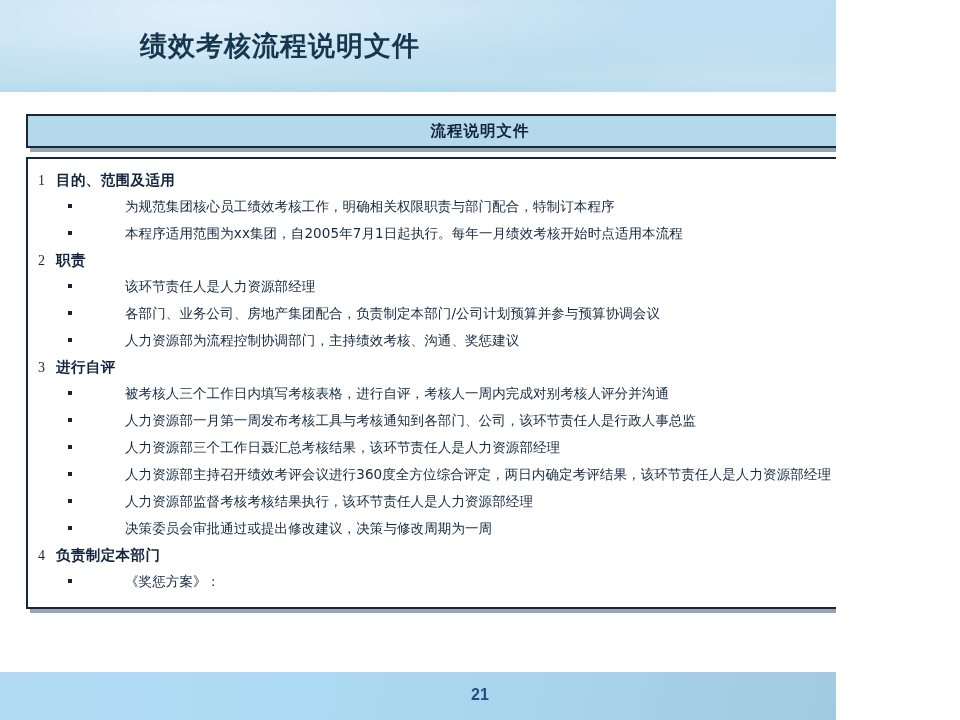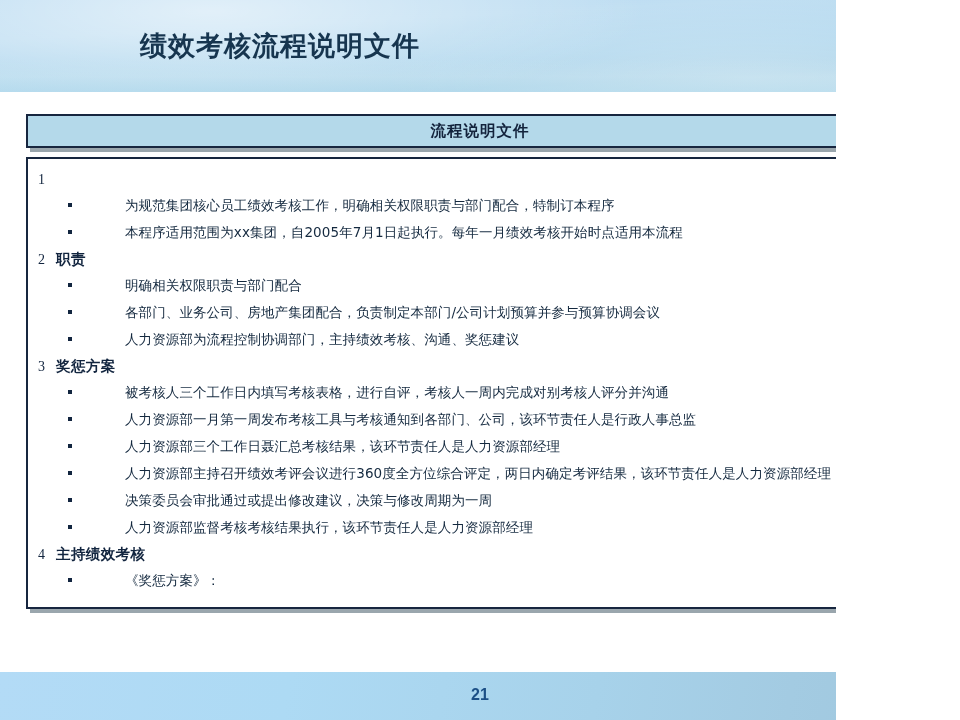--- a/index.html
+++ b/index.html
@@ -191,85 +191,86 @@
 
       <div class="table-head">
         <div class="table-head-text">流程说明文件</div>
       </div>
 
       <div class="table-body">
 
         <div class="section">
           <div class="section-heading">
             <span class="section-num">1</span>
+            <span class="section-label">目的、范围及适用</span>
           </div>
           <div class="bullet-row">
             <span class="bullet-mark"><span></span></span>
             <span class="bullet-text">为规范集团核心员工绩效考核工作，明确相关权限职责与部门配合，特制订本程序</span>
           </div>
           <div class="bullet-row">
             <span class="bullet-mark"><span></span></span>
             <span class="bullet-text">本程序适用范围为xx集团，自2005年7月1日起执行。每年一月绩效考核开始时点适用本流程</span>
           </div>
         </div>
 
         <div class="section">
           <div class="section-heading">
             <span class="section-num">2</span>
             <span class="section-label">职责</span>
           </div>
           <div class="bullet-row">
             <span class="bullet-mark"><span></span></span>
-            <span class="bullet-text">明确相关权限职责与部门配合</span>
+            <span class="bullet-text">该环节责任人是人力资源部经理</span>
           </div>
           <div class="bullet-row">
             <span class="bullet-mark"><span></span></span>
             <span class="bullet-text">各部门、业务公司、房地产集团配合，负责制定本部门/公司计划预算并参与预算协调会议</span>
           </div>
           <div class="bullet-row">
             <span class="bullet-mark"><span></span></span>
             <span class="bullet-text">人力资源部为流程控制协调部门，主持绩效考核、沟通、奖惩建议</span>
           </div>
         </div>
 
         <div class="section">
           <div class="section-heading">
             <span class="section-num">3</span>
-            <span class="section-label">奖惩方案</span>
+            <span class="section-label">进行自评</span>
           </div>
           <div class="bullet-row">
             <span class="bullet-mark"><span></span></span>
             <span class="bullet-text">被考核人三个工作日内填写考核表格，进行自评，考核人一周内完成对别考核人评分并沟通</span>
           </div>
           <div class="bullet-row">
             <span class="bullet-mark"><span></span></span>
             <span class="bullet-text">人力资源部一月第一周发布考核工具与考核通知到各部门、公司，该环节责任人是行政人事总监</span>
           </div>
           <div class="bullet-row">
             <span class="bullet-mark"><span></span></span>
             <span class="bullet-text">人力资源部三个工作日聂汇总考核结果，该环节责任人是人力资源部经理</span>
           </div>
           <div class="bullet-row">
             <span class="bullet-mark"><span></span></span>
             <span class="bullet-text">人力资源部主持召开绩效考评会议进行360度全方位综合评定，两日内确定考评结果，该环节责任人是人力资源部经理</span>
           </div>
           <div class="bullet-row">
             <span class="bullet-mark"><span></span></span>
+            <span class="bullet-text">人力资源部监督考核考核结果执行，该环节责任人是人力资源部经理</span>
+          </div>
+          <div class="bullet-row">
+            <span class="bullet-mark"><span></span></span>
             <span class="bullet-text">决策委员会审批通过或提出修改建议，决策与修改周期为一周</span>
           </div>
-          <div class="bullet-row">
-            <span class="bullet-mark"><span></span></span>
-            <span class="bullet-text">人力资源部监督考核考核结果执行，该环节责任人是人力资源部经理</span>
-          </div>
         </div>
 
         <div class="section">
           <div class="section-heading">
             <span class="section-num">4</span>
-            <span class="section-label">主持绩效考核</span>
+            <span class="section-label">负责制定本部门</span>
           </div>
           <div class="bullet-row">
             <span class="bullet-mark"><span></span></span>
             <span class="bullet-text">《奖惩方案》：</span>
           </div>
         </div>
 
       </div>
     </div>
   </div>

